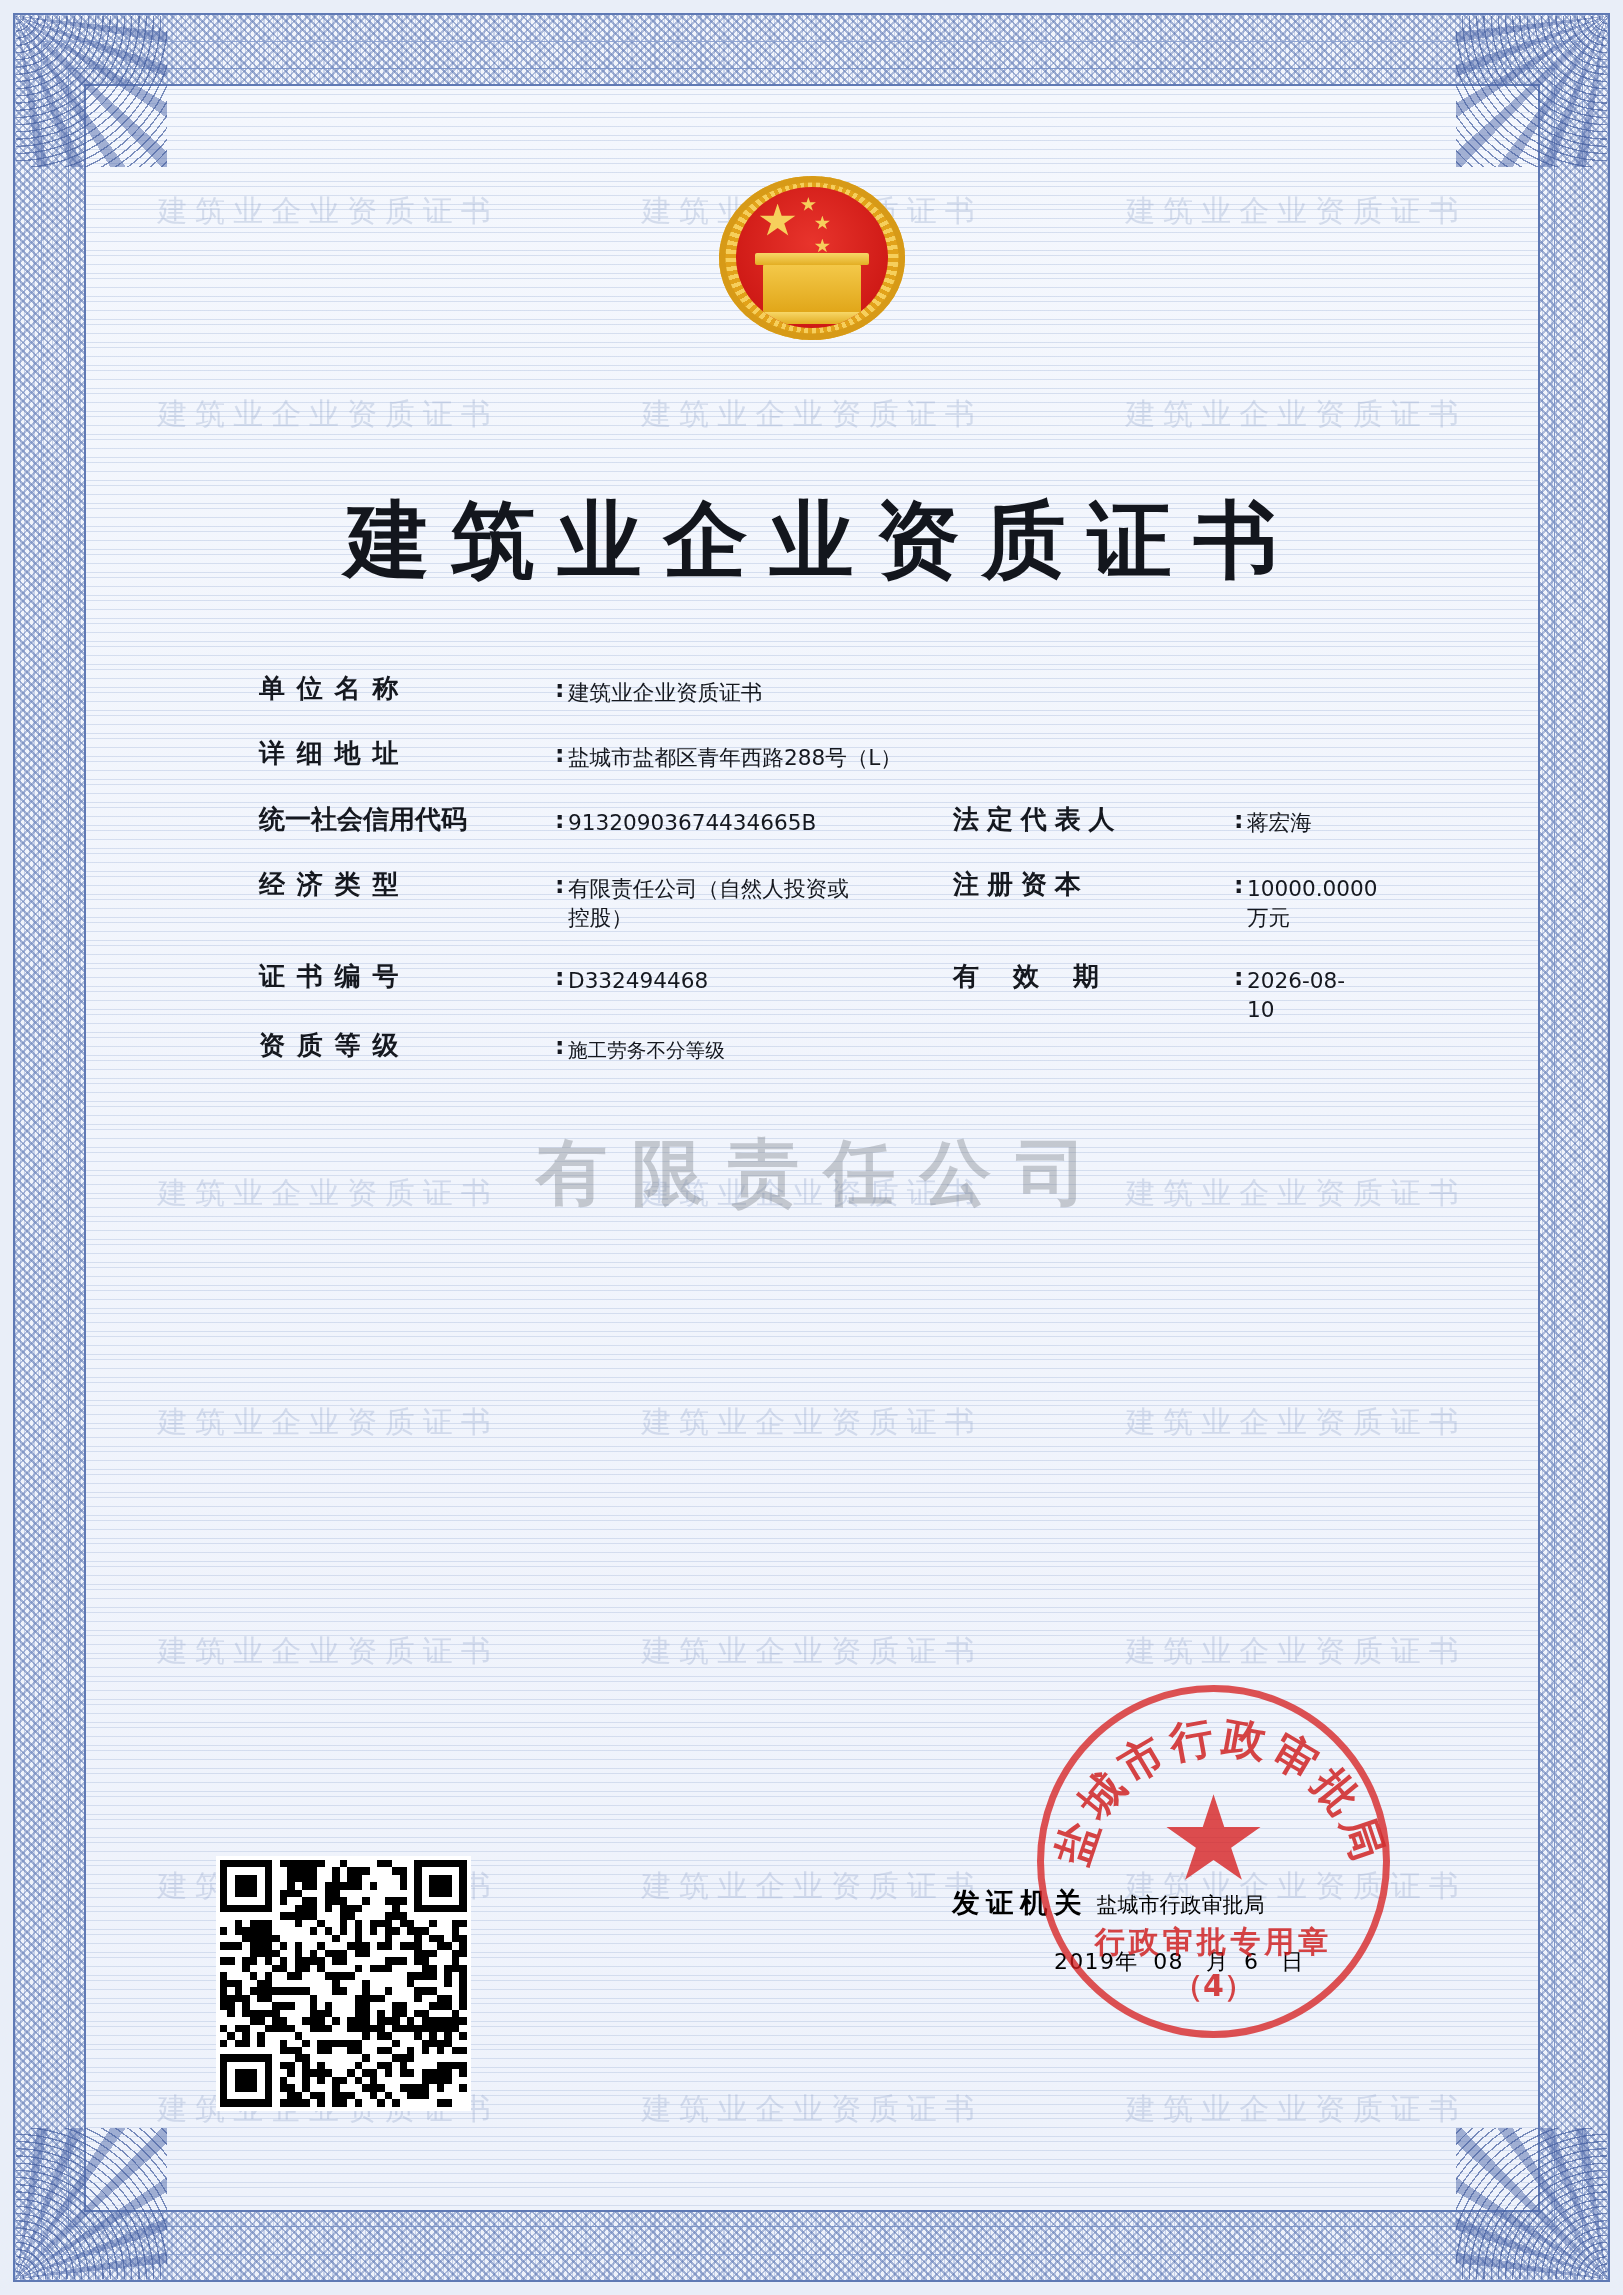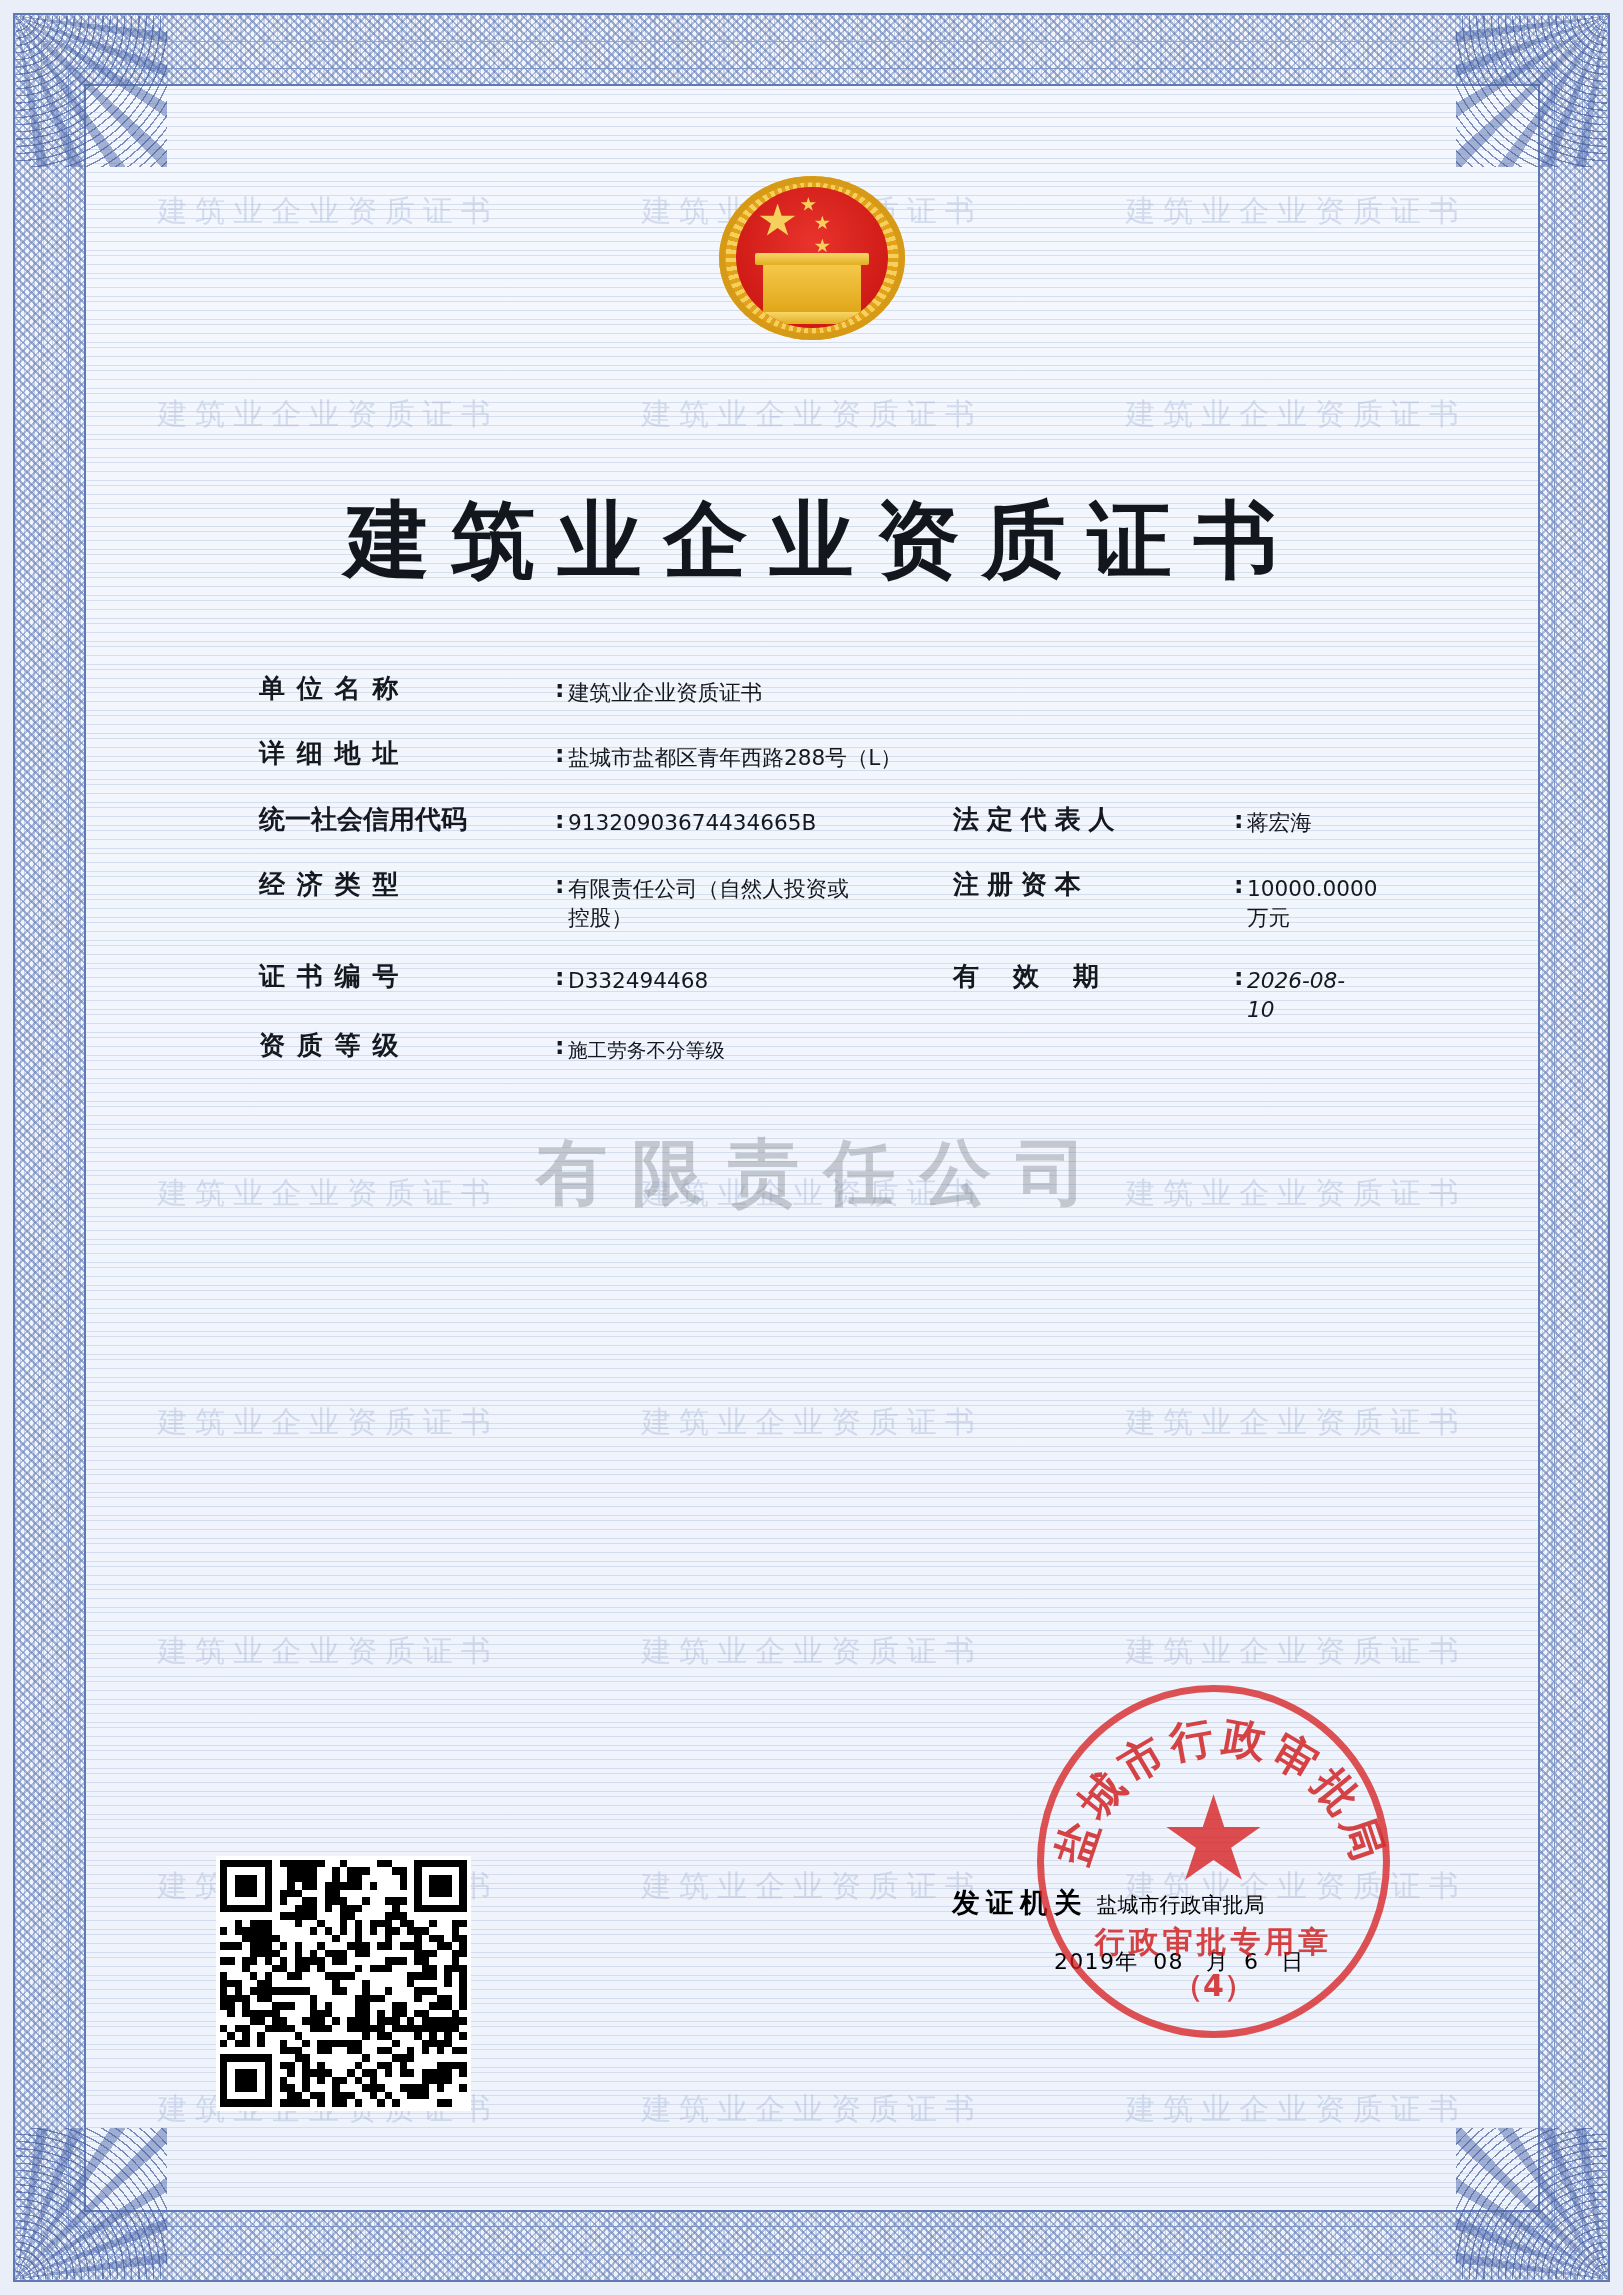--- a/index.html
+++ b/index.html
@@ -473,21 +473,21 @@
     <div class="lblbox" style="top:288px;">
       <span class="inner lbl sp5">证书编号</span>
     </div>
     <span class="colon-fixed" style="top:292px;">:</span>
     <div class="valbox" style="top:295px;">D332494468</div>
 
     <div class="lblbox-r" style="top:288px;">
       <span class="inner lbl" style="letter-spacing:34px;">有效期</span>
     </div>
     <span class="colon-fixed-r" style="top:292px;">:</span>
-    <div class="valbox-r" style="top:295px;font-style:italic;">2026-08-10</div>
+    <div class="valbox-r" style="top:295px;">2026-08-10</div>
 
     <div class="lblbox" style="top:357px;">
       <span class="inner lbl sp5">资质等级</span>
     </div>
     <span class="colon-fixed" style="top:361px;">:</span>
     <div class="valbox" style="top:365px; font-size:19.6px;">施工劳务不分等级</div>
   </div>
 
   <div class="wm-big2">有限责任公司</div>
 

